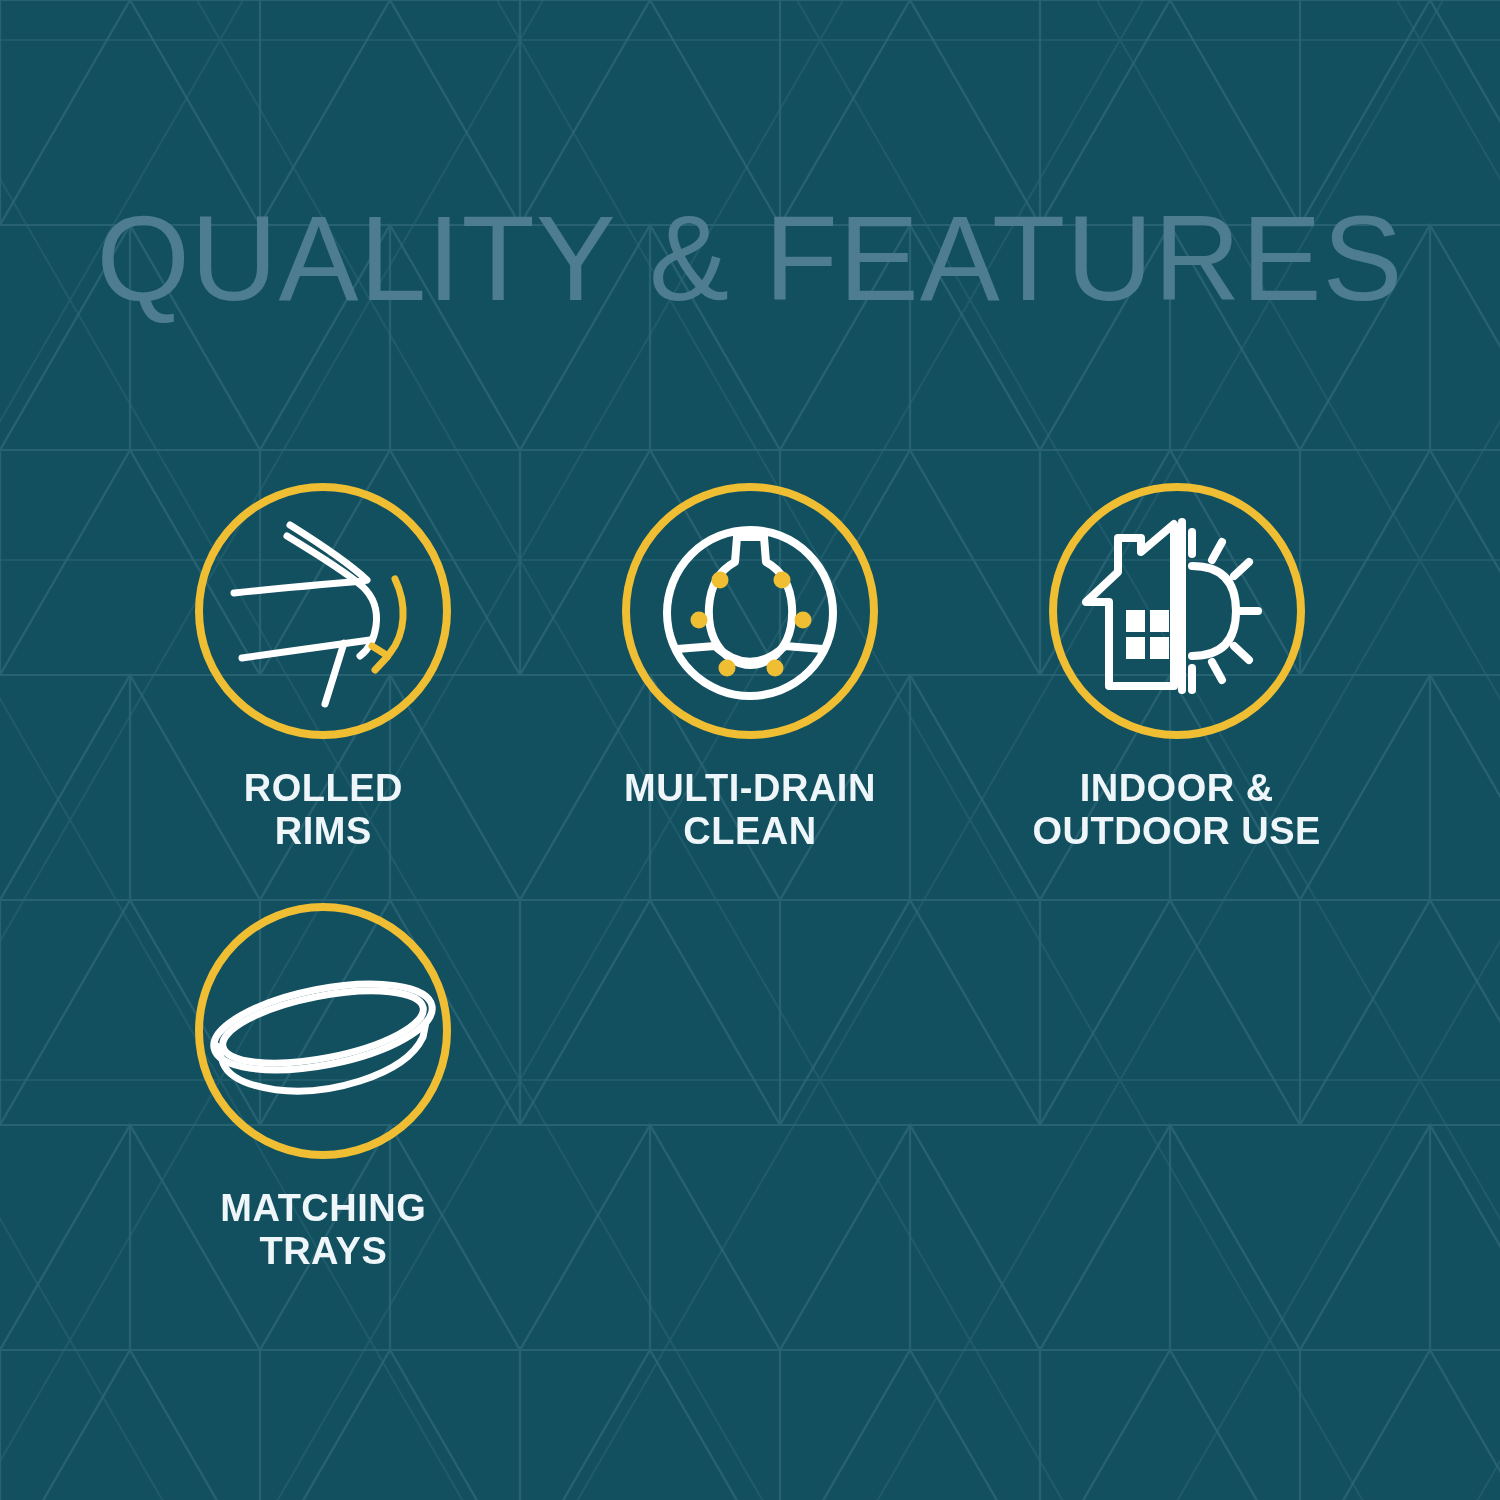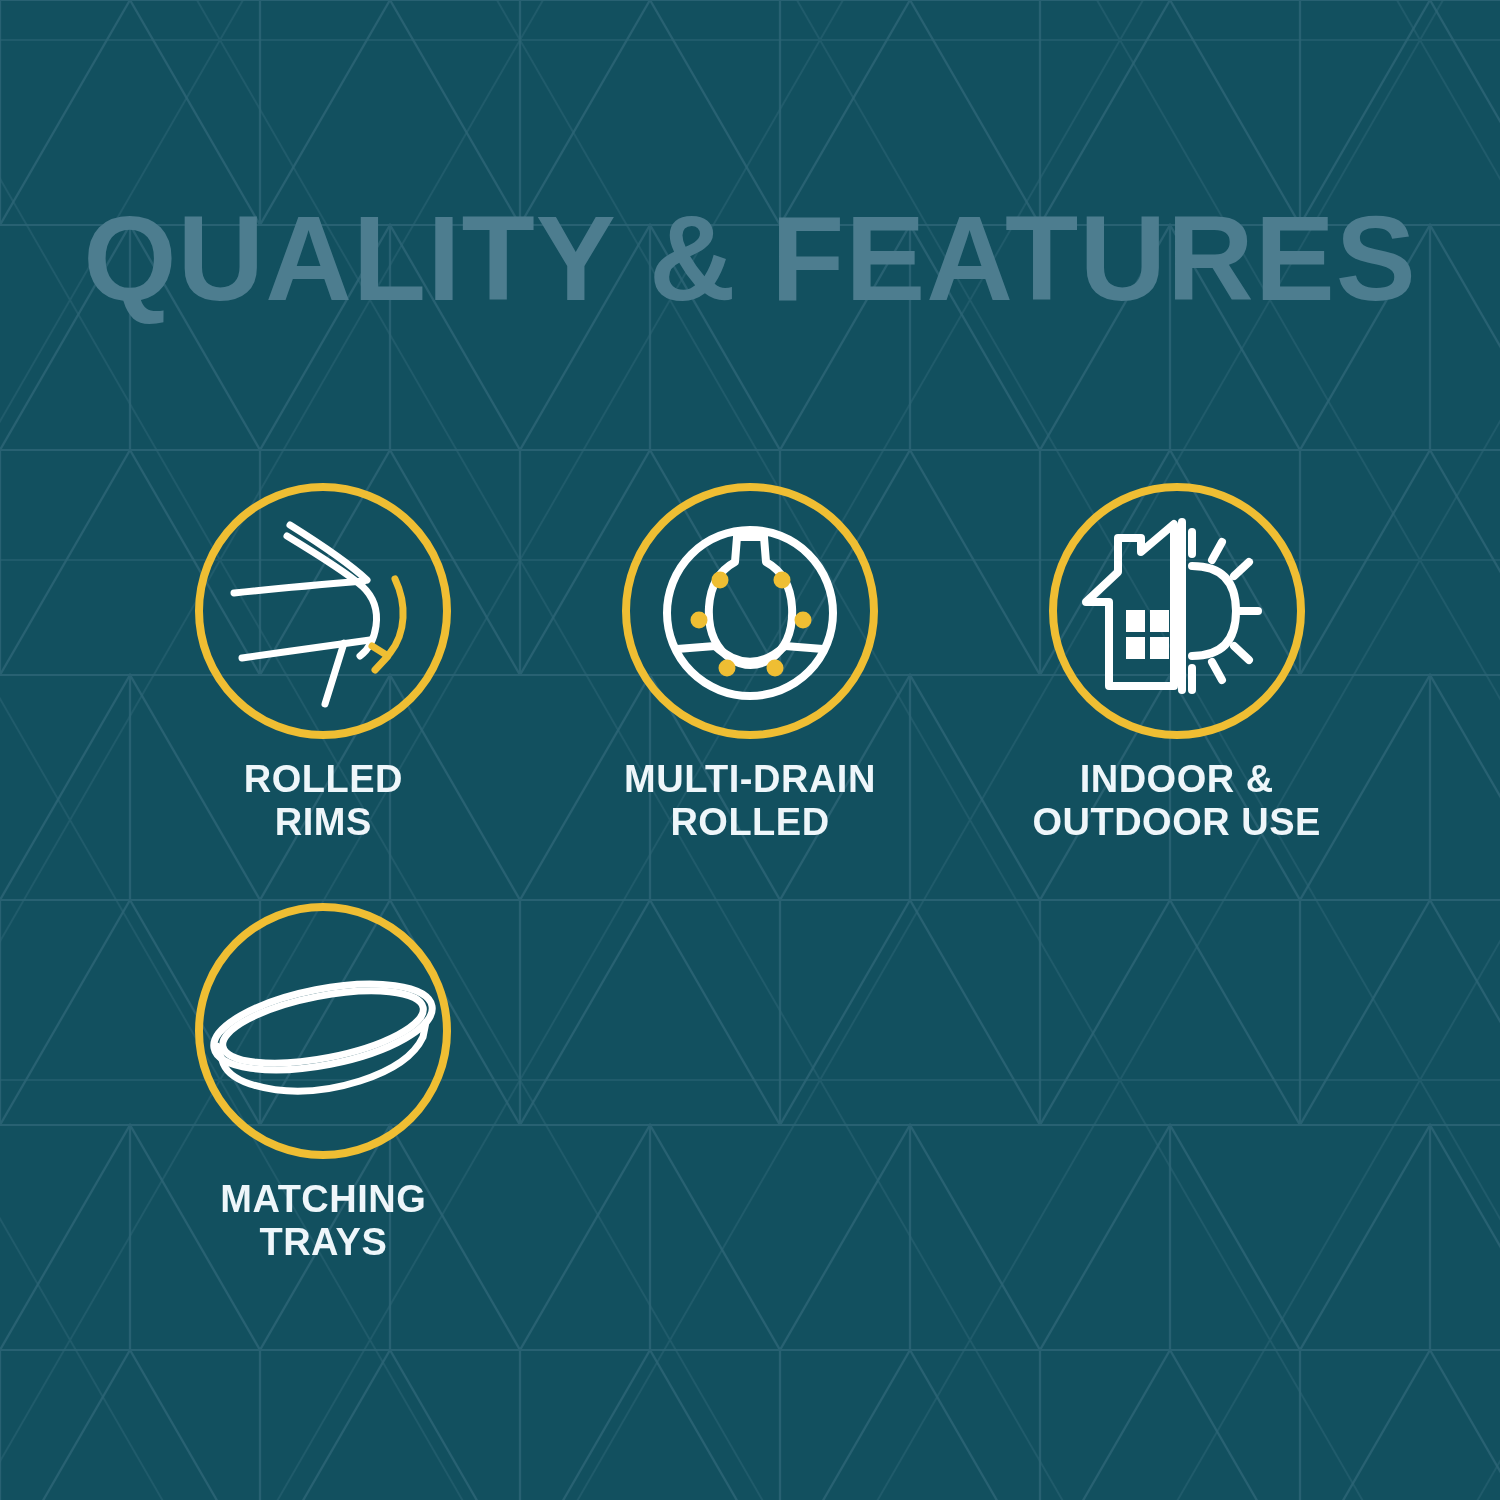--- a/index.html
+++ b/index.html
@@ -28,21 +28,21 @@
   
   #title {
     position: absolute;
     left: 0;
     right: 0;
     top: 198px;
     text-align: center;
     font-size: 120px;
     line-height: 1;
     letter-spacing: 1px;
-    font-weight: 700;
+    font-weight: 400;
     color: #4d7d8f;
     white-space: nowrap;
   }
 
   
   #features {
     position: absolute;
     left: 110px;
     top: 480px;
     width: 1280px;
@@ -58,21 +58,21 @@
   }
   .badge {
     width: 262px;
     height: 262px;
     position: relative;
     flex: 0 0 auto;
   }
   .badge svg { display: block; width: 262px; height: 262px; }
 
   .feature-label {
-    margin-top: 16px;
+    margin-top: 25px;
     text-align: center;
     color: #eef6fa;
     font-size: 38px;
     font-weight: bold;
     line-height: 1.12;
     letter-spacing: 0.5px;
     white-space: pre-line;
   }
 </style>
 </head>
@@ -154,21 +154,21 @@
             <circle cx="101" cy="100" r="8.5"></circle>
             <circle cx="163" cy="100" r="8.5"></circle>
             <circle cx="80" cy="140" r="8.5"></circle>
             <circle cx="184" cy="140" r="8.5"></circle>
             <circle cx="108" cy="188" r="8.5"></circle>
             <circle cx="156" cy="188" r="8.5"></circle>
           </g>
         </svg>
       </div>
       <div class="feature-label">MULTI-DRAIN
-ROLLED</div>
+CLEAN</div>
     </div>
 
     <div class="feature">
       <div class="badge">
         <svg viewBox="0 0 262 262" xmlns="http://www.w3.org/2000/svg">
           <circle cx="131" cy="131" r="124" fill="none" stroke="#efbe33" stroke-width="8"></circle>
           <g fill="none" stroke="#ffffff" stroke-width="8" stroke-linejoin="round" stroke-linecap="round">
 
             <path d="M40 122 L72 92 L72 58 L95 58 L95 72 L128 44 L128 206 L63 206 L63 122 Z"></path>
 

